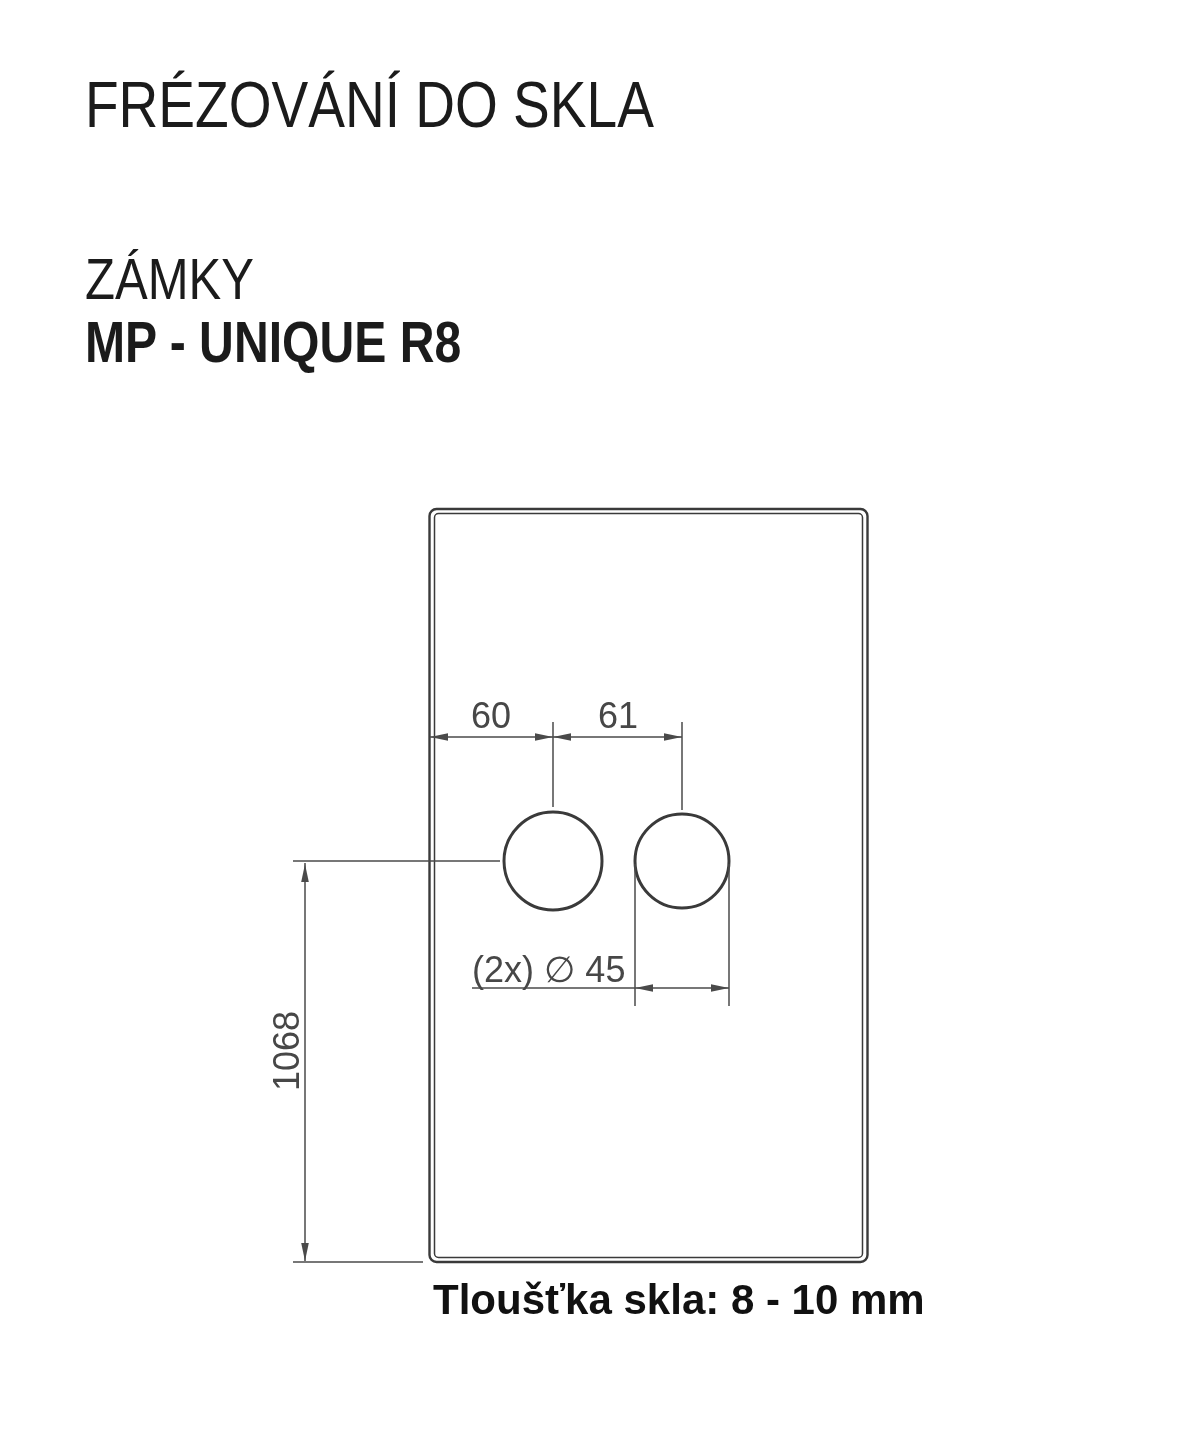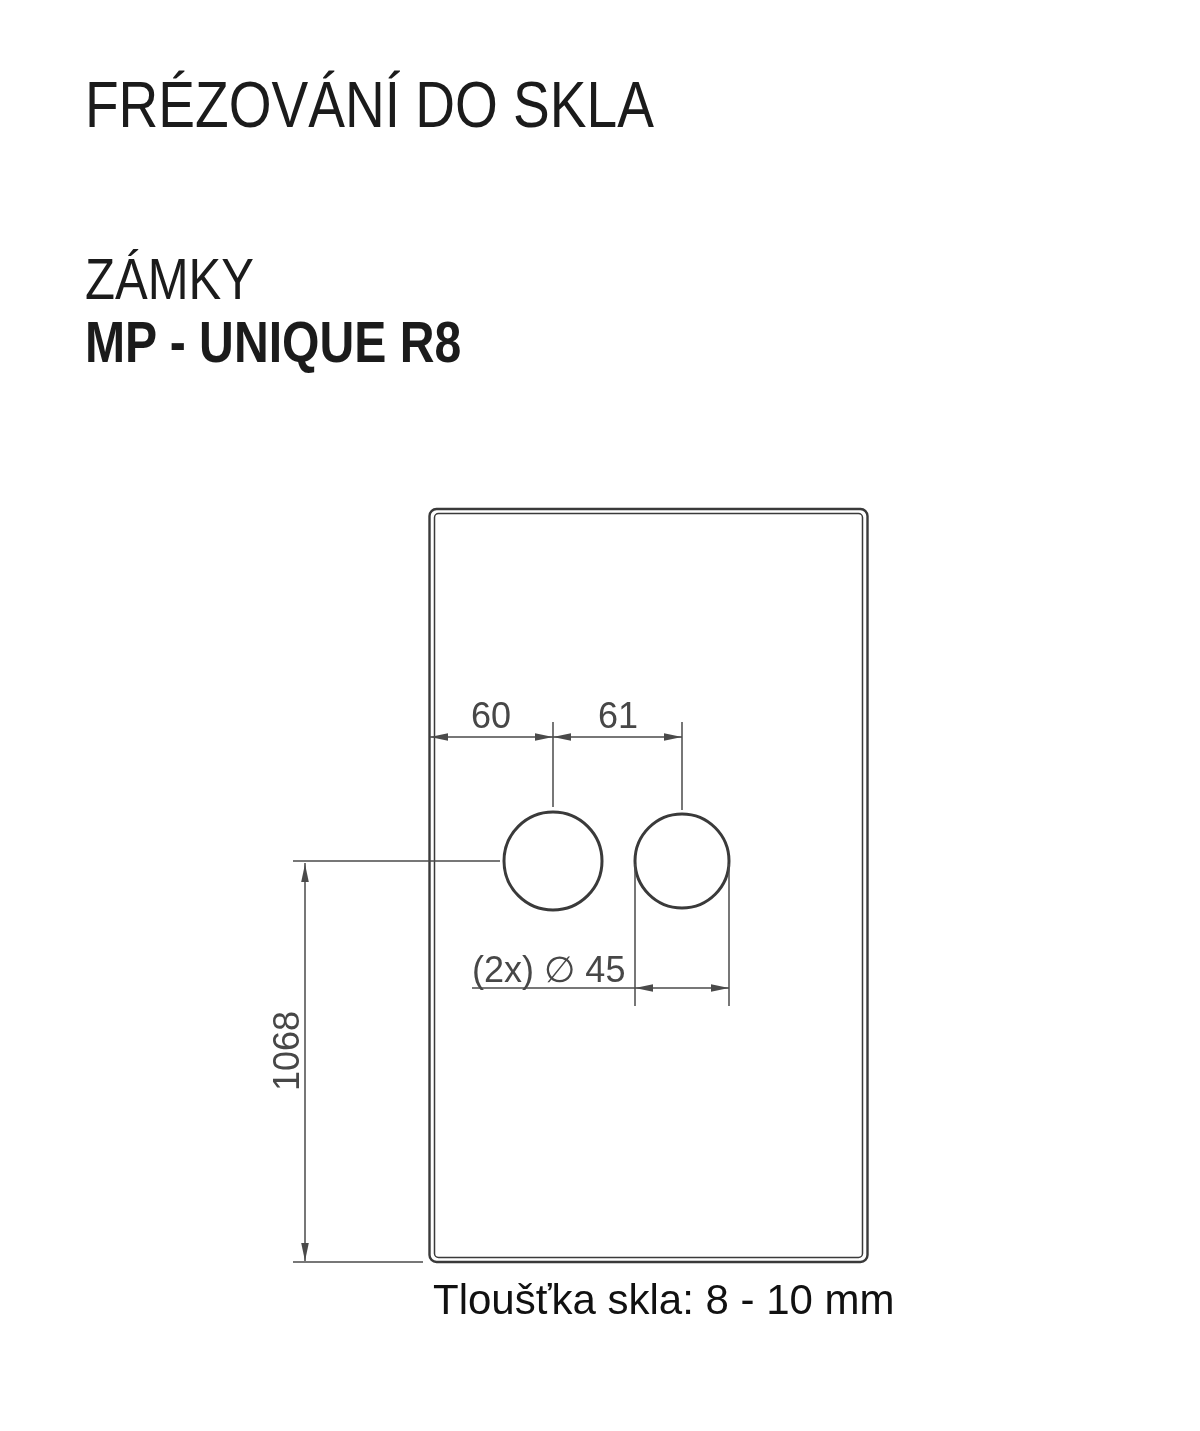--- a/index.html
+++ b/index.html
@@ -78,21 +78,21 @@
     fill: #474747;
     font-family: "Liberation Sans", sans-serif;
     font-size: 36px;
   }
   .caption {
     position: absolute;
     left: 433px;
     top: 1278px;
     font-size: 42px;
     line-height: 44px;
-    font-weight: 400;
+    font-weight: 700;
     color: #111111;
     white-space: nowrap;
   }
 </style>
 </head>
 <body>
 
 <div class="stage">
 
   <div class="page-title">FRÉZOVÁNÍ DO SKLA</div>

